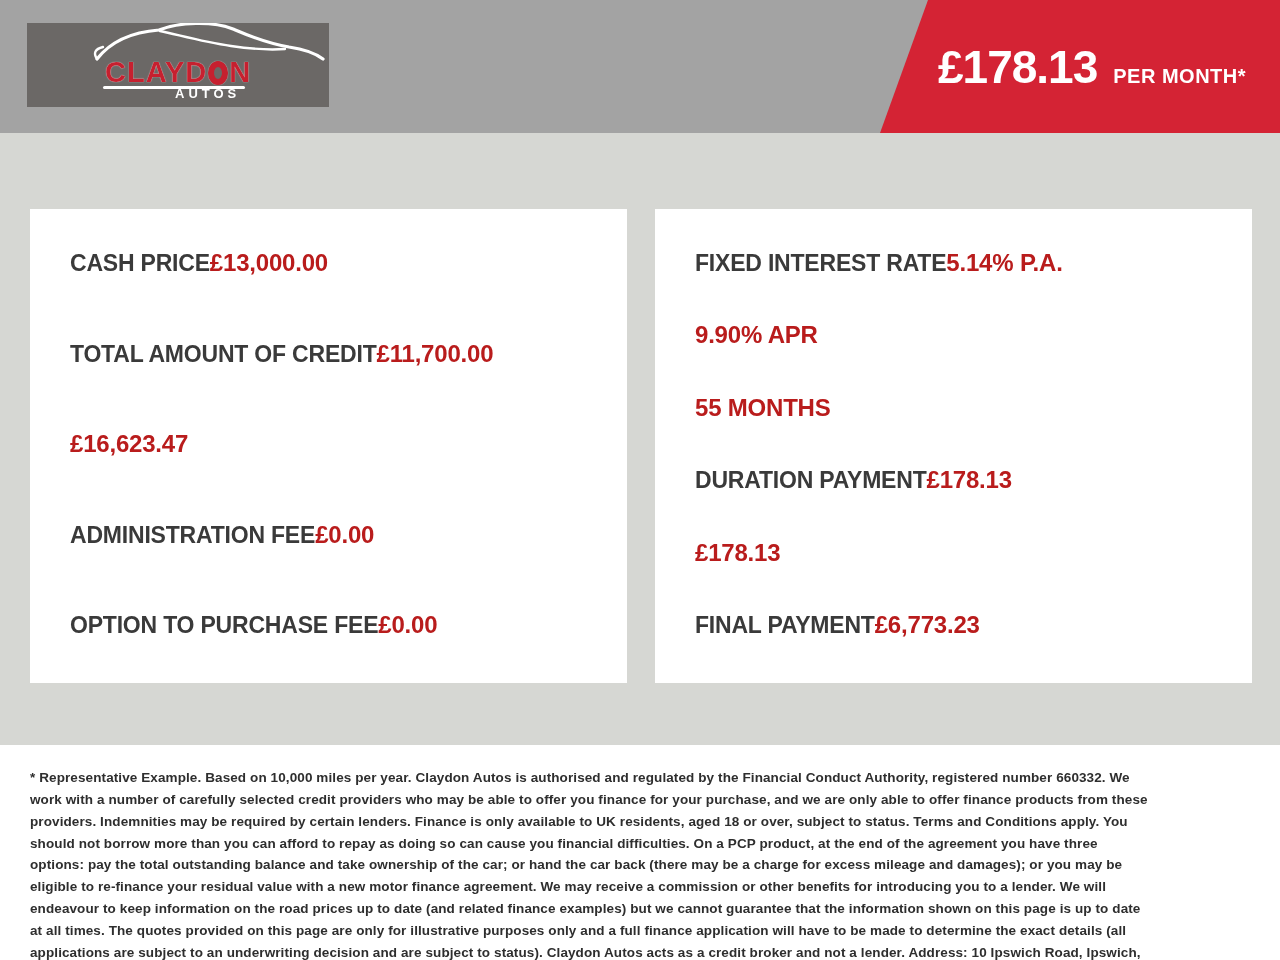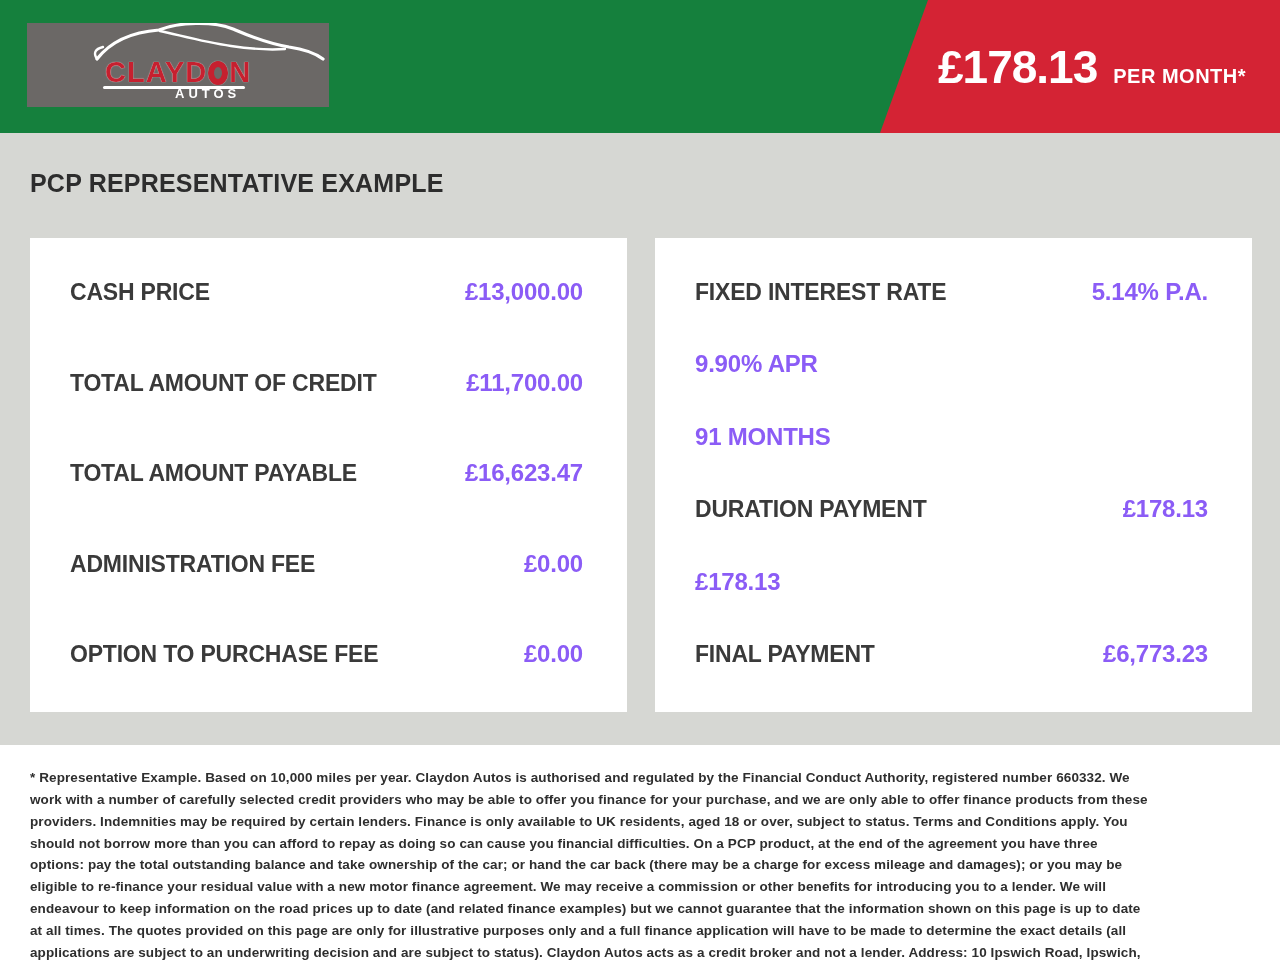--- a/index.html
+++ b/index.html
@@ -7,21 +7,21 @@
   body {
     font-family:"Liberation Sans", sans-serif;
     background:#ffffff;
     overflow:hidden;
   }
 
   
   .header {
     position:relative;
     height:133px;
-    background:#15803d;
+    background:#a3a3a3;
     overflow:hidden;
   }
   .logo-box {
     position:absolute;
     left:27px; top:23px;
     width:302px; height:84px;
     background:#6b6866;
   }
   .logo-car-svg { position:absolute; inset:0; }
   .logo-brand {
@@ -104,34 +104,33 @@
     flex:1;
     height:474px;
     background:#ffffff;
     padding:40px 44px 44px 40px;
     display:flex;
     flex-direction:column;
     justify-content:space-between;
   }
   .finance-row {
     display:flex;
-    justify-content:space-between;
     align-items:baseline;
   }
   .finance-label {
     font-size:23px;
     font-weight:bold;
     color:#3a3a3a;
     letter-spacing:-0.2px;
     white-space:nowrap;
   }
   .finance-value {
     font-size:24px;
     font-weight:bold;
-    color:#8b5cf6;
+    color:#b91c1c;
     letter-spacing:-0.2px;
     white-space:nowrap;
   }
 
   
   .footer {
     background:#ffffff;
     height:215px;
     padding:22px 30px 0 30px;
   }
@@ -164,35 +163,33 @@
     <div class="logo-sub">AUTOS</div>
   </div>
 
   <div class="red-banner">
     <span class="price-main">£178.13</span>
     <span class="price-suffix">PER MONTH*</span>
   </div>
 </div>
 
 <div class="main">
-  <div class="page-title">PCP REPRESENTATIVE EXAMPLE</div>
 
   <div class="panels">
 
     <div class="panel">
       <div class="finance-row">
         <span class="finance-label">CASH PRICE</span>
         <span class="finance-value">£13,000.00</span>
       </div>
       <div class="finance-row">
         <span class="finance-label">TOTAL AMOUNT OF CREDIT</span>
         <span class="finance-value">£11,700.00</span>
       </div>
       <div class="finance-row">
-        <span class="finance-label">TOTAL AMOUNT PAYABLE</span>
         <span class="finance-value">£16,623.47</span>
       </div>
       <div class="finance-row">
         <span class="finance-label">ADMINISTRATION FEE</span>
         <span class="finance-value">£0.00</span>
       </div>
       <div class="finance-row">
         <span class="finance-label">OPTION TO PURCHASE FEE</span>
         <span class="finance-value">£0.00</span>
       </div>
@@ -200,21 +197,21 @@
 
     <div class="panel">
       <div class="finance-row">
         <span class="finance-label">FIXED INTEREST RATE</span>
         <span class="finance-value">5.14% P.A.</span>
       </div>
       <div class="finance-row">
         <span class="finance-value">9.90% APR</span>
       </div>
       <div class="finance-row">
-        <span class="finance-value">91 MONTHS</span>
+        <span class="finance-value">55 MONTHS</span>
       </div>
       <div class="finance-row">
         <span class="finance-label">DURATION PAYMENT</span>
         <span class="finance-value">£178.13</span>
       </div>
       <div class="finance-row">
         <span class="finance-value">£178.13</span>
       </div>
       <div class="finance-row">
         <span class="finance-label">FINAL PAYMENT</span>

